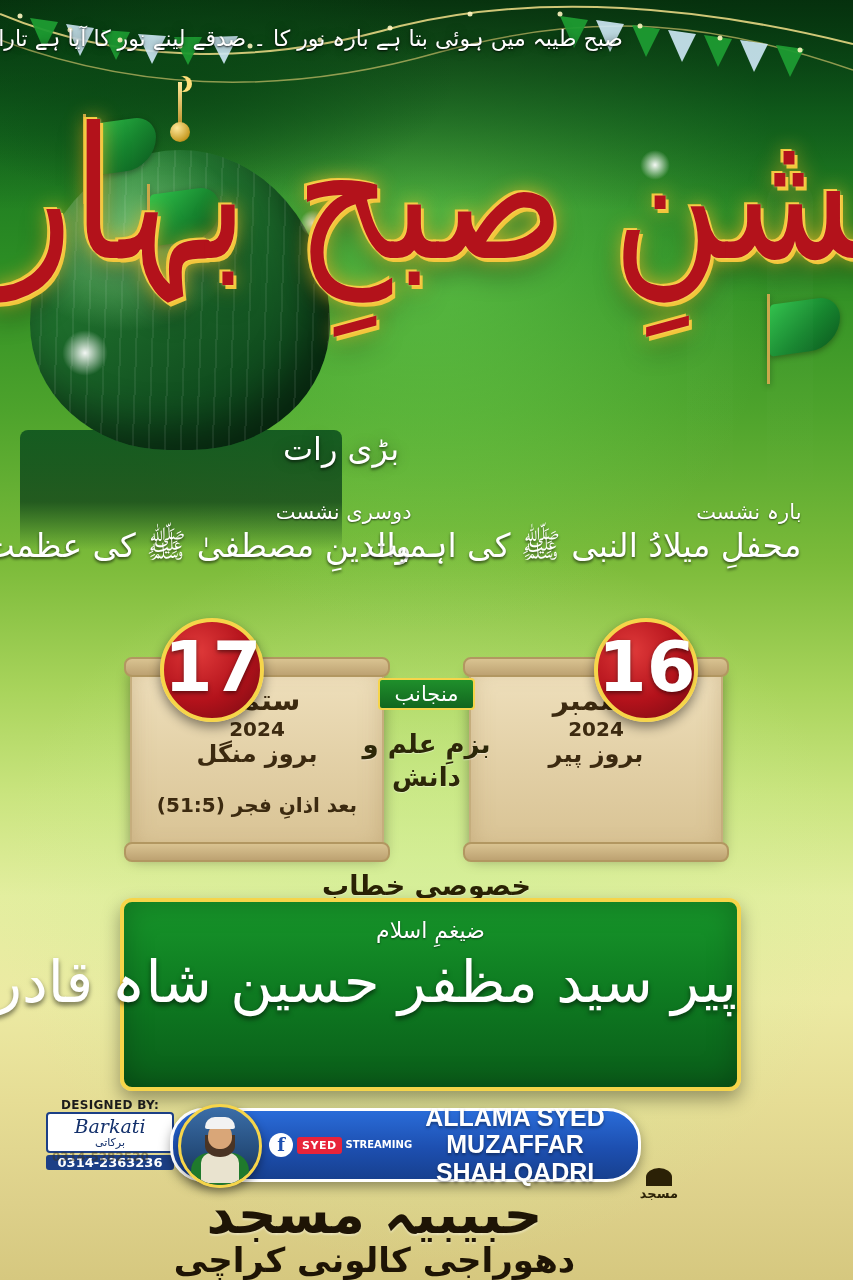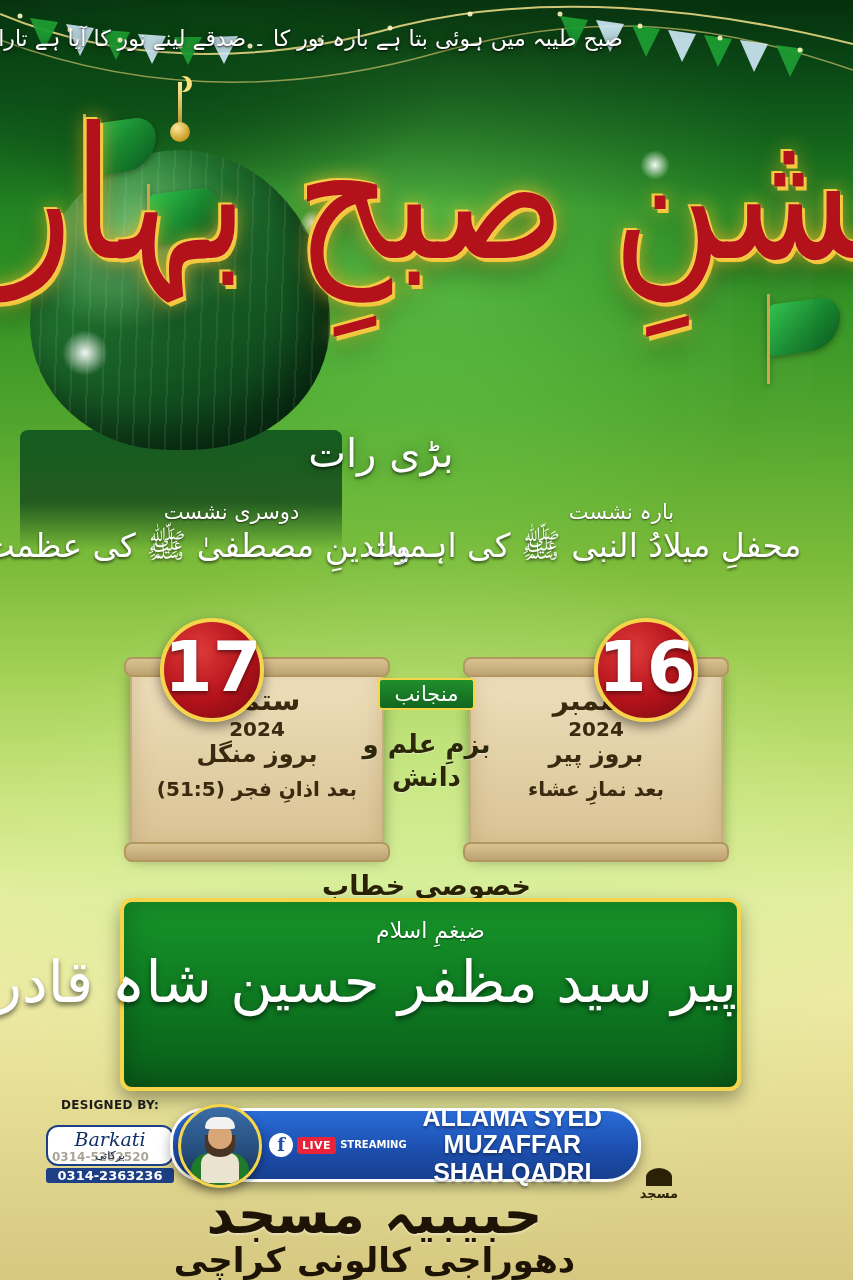--- a/index.html
+++ b/index.html
@@ -179,39 +179,38 @@
       -3px -2px 0 #f3c63c,
       0 0 18px rgba(255,200,40,0.85),
       0 10px 26px rgba(0,0,0,0.45);
     transform: scaleY(1.22);
   }
   .title-sub {
     position: absolute;
     top: 430px;
     left: 0; width: 682px;
     text-align: center;
-    font-size: 40px;
+    font-size: 32px;
     color: #ffffff;
     text-shadow: 0 2px 3px rgba(0,0,0,0.55), 0 0 14px rgba(0,0,0,0.35);
-    margin-left: 40px;
   }
 
   
   .sessions {
     position: absolute;
     top: 500px;
     left: 0; width: 853px;
     display: flex;
     flex-direction: row-reverse;
     justify-content: center;
     gap: 30px;
   }
   .session {
     width: 360px;
-    text-align: center;
+    text-align: right;
     color: #ffffff;
   }
   .session .small {
     font-size: 21px;
     text-shadow: 0 1px 2px rgba(0,0,0,0.6);
   }
   .session .big {
     margin-top: 2px;
     font-size: 33px;
     text-shadow: 0 2px 3px rgba(0,0,0,0.6);
@@ -258,21 +257,21 @@
   .scroll-text .dline {
     font-size: 28px;
     line-height: 1.15;
     font-weight: bold;
   }
   .scroll-text .year {
     font-size: 20px;
     font-weight: bold;
   }
   .scroll-text .time {
-    margin-top: 8px;
+    margin-top: 24px;
     font-size: 20px;
     font-weight: bold;
   }
 
   .daybadge {
     position: absolute;
     top: -12px;
     width: 96px; height: 96px;
     border-radius: 50%;
     background: radial-gradient(circle at 35% 30%, #e03a3a 0%, #b3121b 55%, #740a12 100%);
@@ -358,24 +357,24 @@
     width: 128px;
     text-align: center;
     color: #1b1b1b;
   }
   .designed .dlabel {
     font-size: 12px;
     font-weight: bold;
     letter-spacing: 0.3px;
   }
   .designed .dbox {
-    margin-top: 13px;
+    margin-top: 0;
     background: #ffffff;
     border: 2px solid #1c3f86;
-    border-radius: 12px;
+    border-radius: 4px;
     padding: 3px 2px 2px;
   }
   .designed .dbox .brand {
     font-family: "DejaVu Serif", serif;
     font-style: italic;
     font-size: 19px;
     color: #13306b;
     line-height: 1;
   }
   .designed .dbox .urduSmall {
@@ -634,21 +633,20 @@
     </div>
   </div>
 
   <div class="scrolls">
 
     <div class="scroll scroll-16">
       <div class="scroll-text">
         <div class="dline urdu">ستمبر</div>
         <div class="year">2024</div>
         <div class="dline urdu" style="font-size:24px;">بروز پیر</div>
-        <div class="time urdu">بعد نمازِ عشاء</div>
       </div>
     </div>
     <div class="daybadge badge-16">16</div>
 
     <div class="scroll scroll-17">
       <div class="scroll-text">
         <div class="dline urdu">ستمبر</div>
         <div class="year">2024</div>
         <div class="dline urdu" style="font-size:24px;">بروز منگل</div>
         <div class="time urdu">بعد اذانِ فجر (5:15)</div>
@@ -675,21 +673,21 @@
       <div class="brand">Barkati</div>
       <div class="urduSmall urdu">برکاتی</div>
     </div>
     <div class="dphone">0314-2363236</div>
   </div>
   <div class="ghost-phone">0314-5282520</div>
 
   <div class="livebar">
     <div class="fbwrap">
       <span class="fb-circle">f</span>
-      <span class="live-pill">LIVE</span>
+      <span class="live-pill">SYED</span>
       <span class="stream-word">STREAMING</span>
     </div>
     <div class="speaker-name">
       <div>ALLAMA SYED</div>
       <div>MUZAFFAR SHAH QADRI</div>
     </div>
   </div>
   <div class="avatar">
     <div class="body"></div>
     <div class="shawl"></div>

